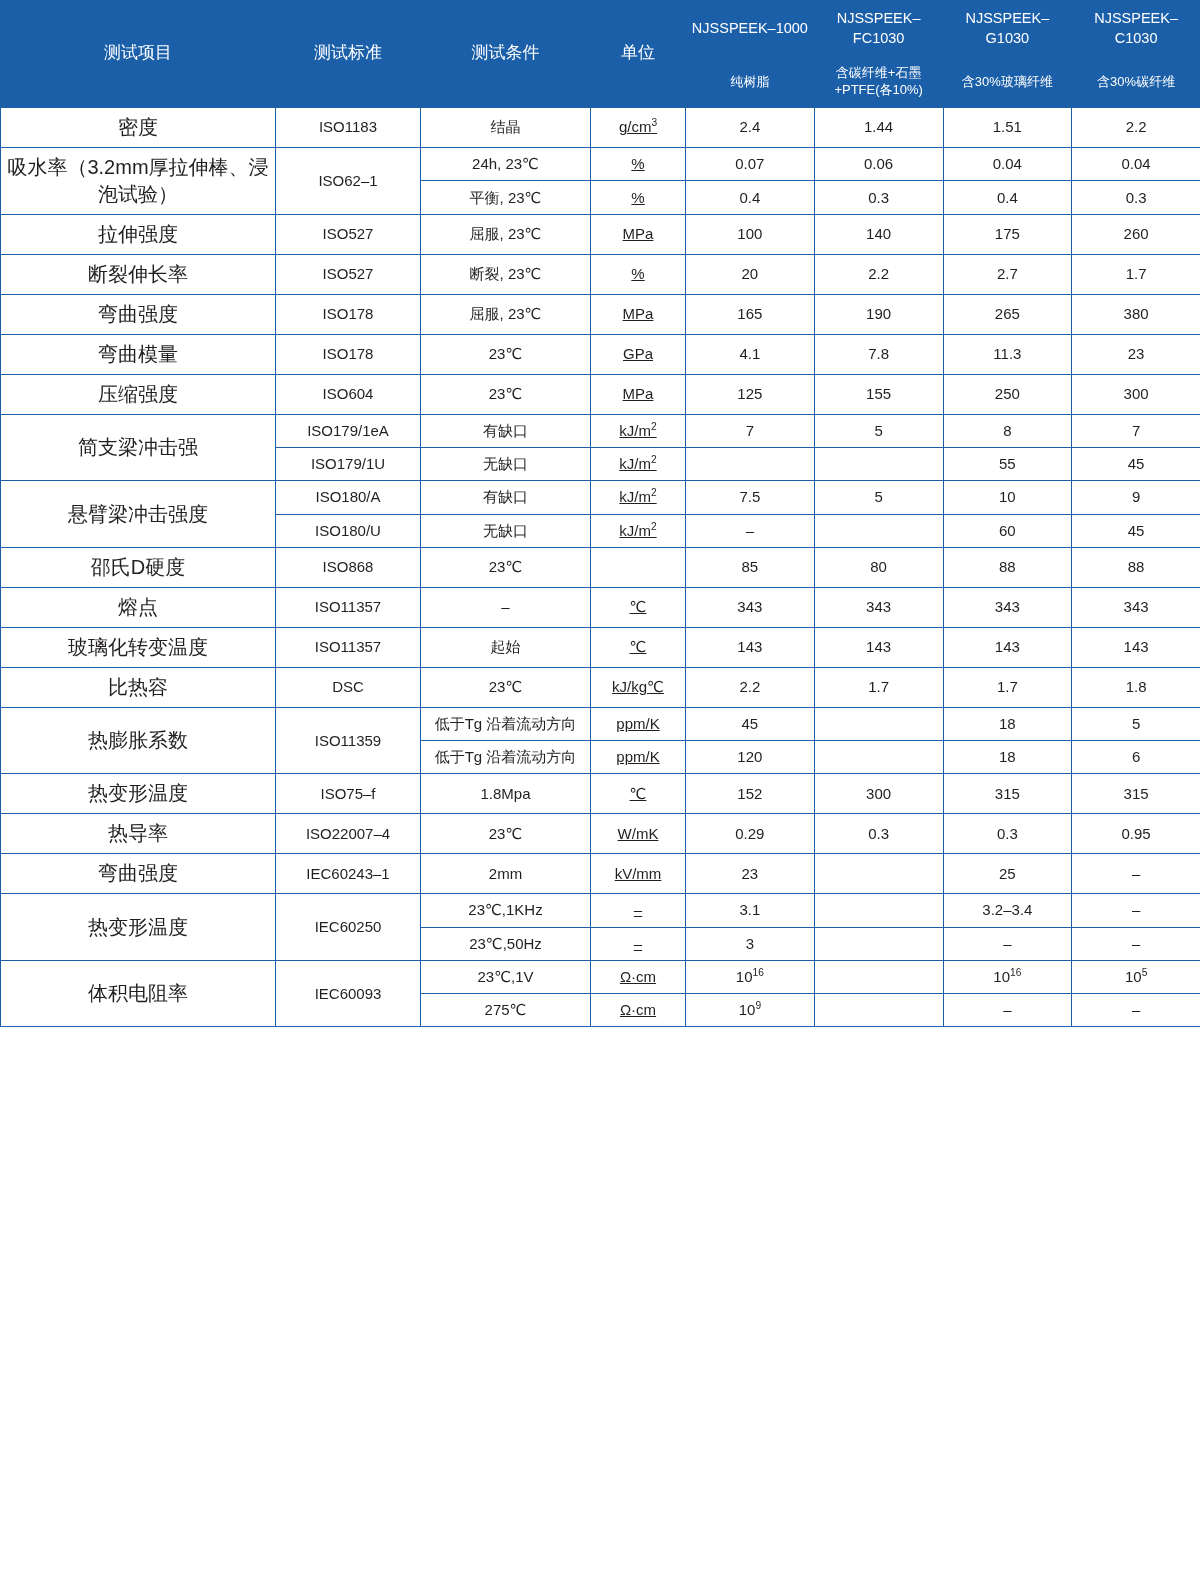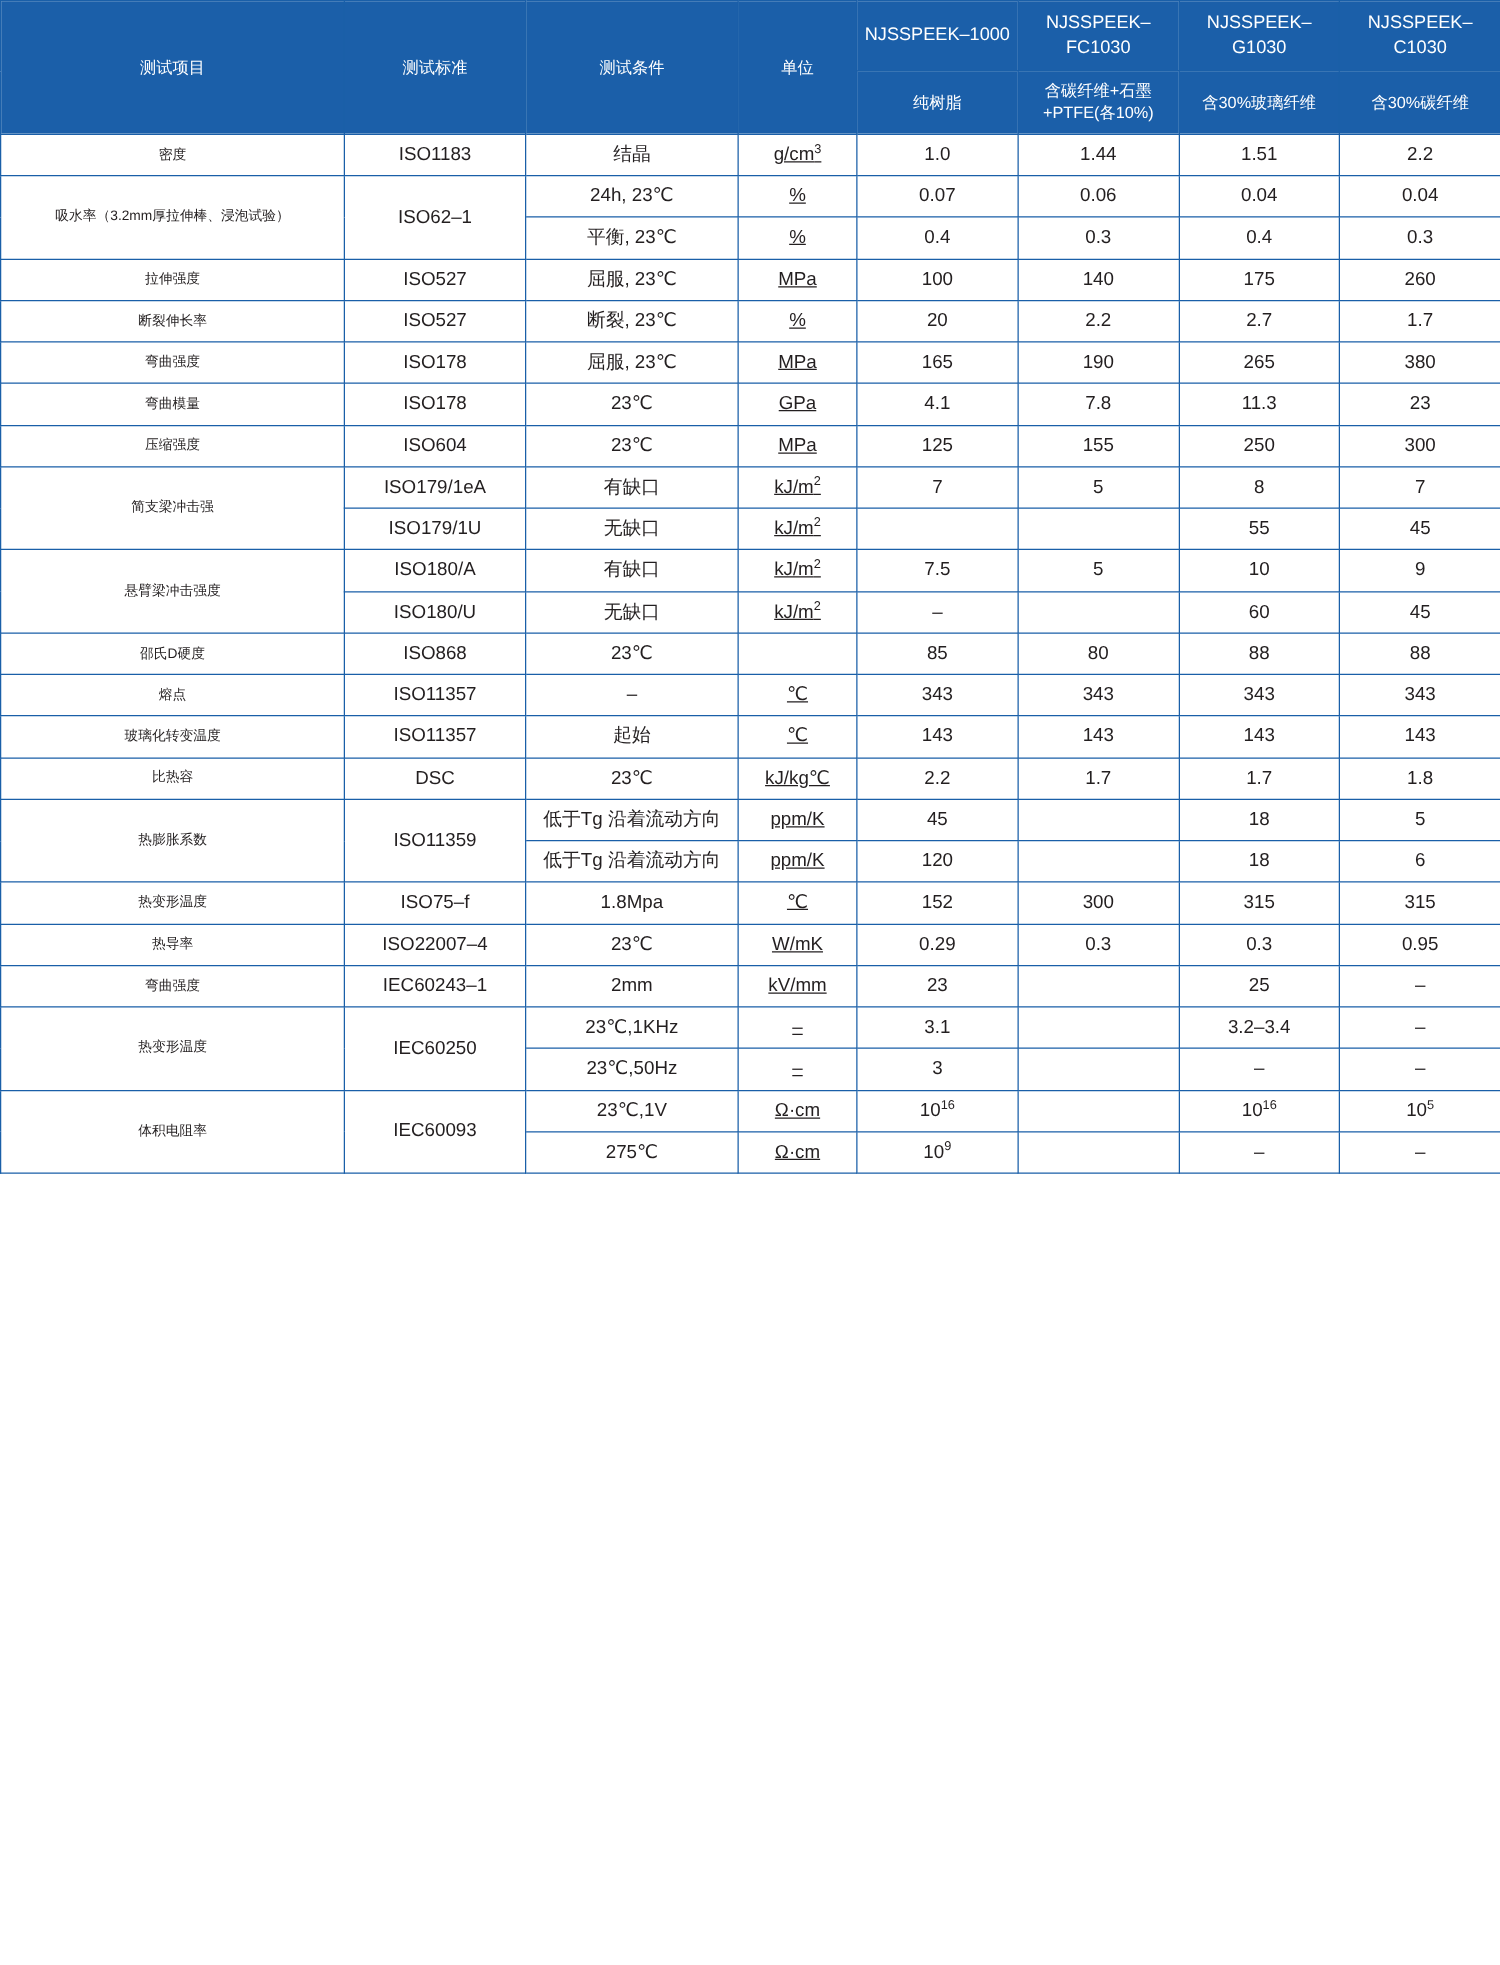--- a/index.html
+++ b/index.html
@@ -38,39 +38,39 @@
     line-height: 1.35;
     word-break: break-word;
   }
   thead th {
     background: #1b5fa9;
     color: #ffffff;
     font-weight: normal;
     border-color: #2f74bd;
   }
   thead th.head-main {
-    font-size: 13px;
+    font-size: 17px;
     padding: 10px 6px;
   }
   thead th.head-prod {
     font-size: 14.5px;
     padding: 8px 4px 8px;
   }
   thead th.head-sub {
     font-size: 13px;
     padding: 8px 3px;
     line-height: 1.3;
   }
   tbody td {
     background: #ffffff;
     color: #231f20;
     font-size: 15px;
   }
   tbody td.label {
-    font-size: 11px;
+    font-size: 20px;
   }
   tbody td.val {
     font-size: 15px;
   }
   sup {
     font-size: 0.68em;
     vertical-align: super;
     line-height: 0;
   }
   .u {
@@ -110,21 +110,21 @@
         <th class="head-sub">含30%玻璃纤维</th>
         <th class="head-sub">含30%碳纤维</th>
       </tr>
     </thead>
     <tbody id="tbody">
         <tr>
           <td class="label">密度</td>
           <td>ISO1183</td>
           <td>结晶</td>
           <td class="u">g/cm<sup>3</sup></td>
-          <td class="val">1.0</td>
+          <td class="val">2.4</td>
           <td class="val">1.44</td>
           <td class="val">1.51</td>
           <td class="val">2.2</td>
         </tr>
         <tr>
           <td class="label" rowspan="2">吸水率（3.2mm厚拉伸棒、浸泡试验）</td>
           <td rowspan="2">ISO62–1</td>
           <td>24h, 23℃</td>
           <td class="u">%</td>
           <td class="val">0.07</td>

